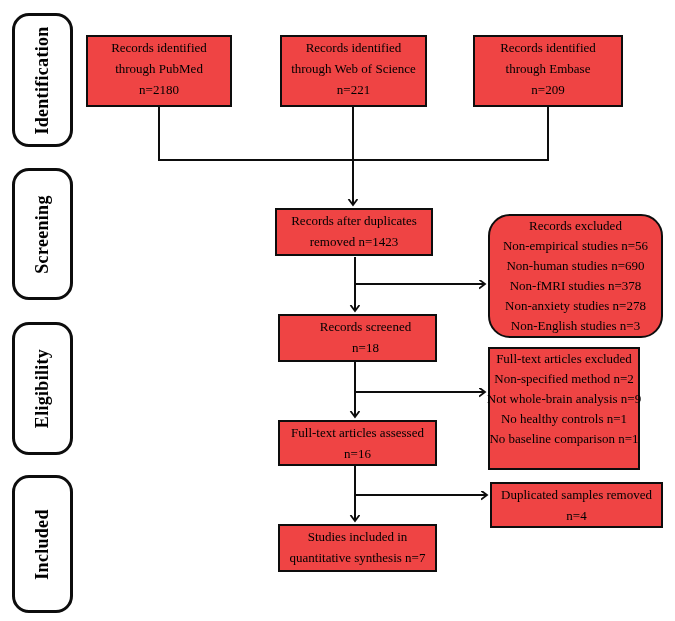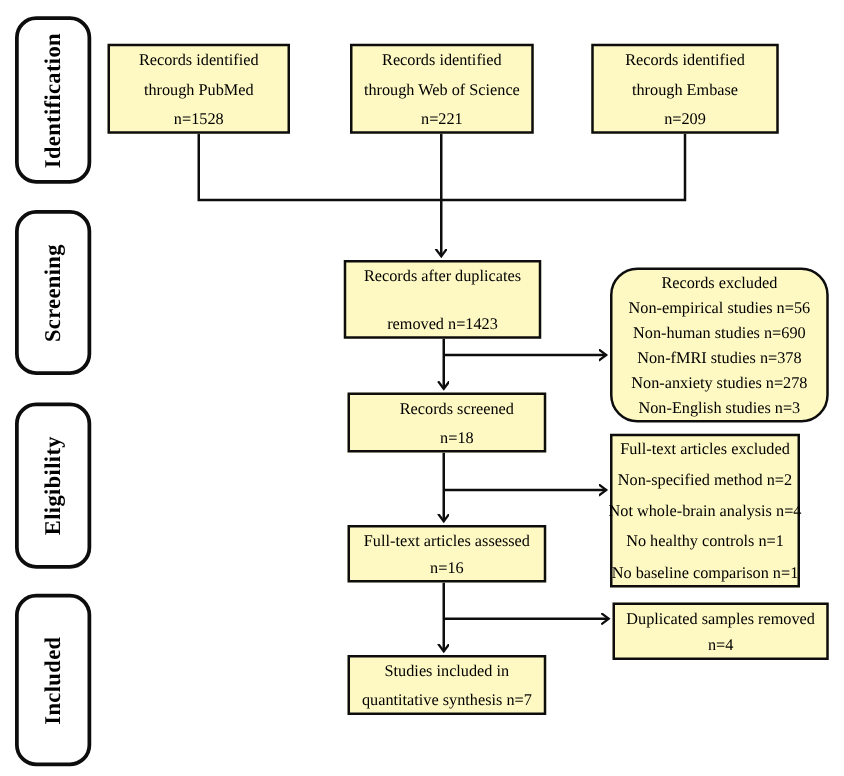--- a/index.html
+++ b/index.html
@@ -24,23 +24,23 @@
     transform:rotate(-90deg);
     white-space:nowrap;
     font-weight:bold;
     font-size:18px;
     letter-spacing:0.3px;
   }
   .fbox{
     position:absolute;
     box-sizing:border-box;
     border:2px solid #0d0d0d;
-    background:#fef9c3;
+    background:#ef4444;
     display:flex;flex-direction:column;
-    align-items:center;justify-content:space-between;
+    align-items:center;justify-content:flex-start;
     text-align:center;
     font-size:13px;
   }
   .fbox .ln{line-height:21px;white-space:nowrap;}
   .fbox.tight .ln{line-height:20px;}
 </style>
 </head>
 <body>
 
 <div class="canvas">
@@ -72,34 +72,34 @@
   <div class="stage" style="left:12px;top:322px;width:61px;height:133px;">
     <span>Eligibility</span>
   </div>
   <div class="stage" style="left:12px;top:475px;width:61px;height:138px;">
     <span>Included</span>
   </div>
 
   <div class="fbox" style="left:86px;top:35px;width:146px;height:72px;">
     <div class="ln">Records identified</div>
     <div class="ln">through PubMed</div>
-    <div class="ln">n=1528</div>
+    <div class="ln">n=2180</div>
   </div>
   <div class="fbox" style="left:280px;top:35px;width:147px;height:72px;">
     <div class="ln">Records identified</div>
     <div class="ln">through Web of Science</div>
     <div class="ln">n=221</div>
   </div>
   <div class="fbox" style="left:473px;top:35px;width:150px;height:72px;">
     <div class="ln">Records identified</div>
     <div class="ln">through Embase</div>
     <div class="ln">n=209</div>
   </div>
 
-  <div class="fbox" style="left:275px;top:208px;width:158px;height:63px;">
+  <div class="fbox" style="left:275px;top:208px;width:158px;height:48px;">
     <div class="ln">Records after duplicates</div>
     <div class="ln">removed n=1423</div>
   </div>
   <div class="fbox" style="left:278px;top:314px;width:159px;height:48px;padding-left:16px;">
     <div class="ln">Records screened</div>
     <div class="ln">n=18</div>
   </div>
   <div class="fbox" style="left:278px;top:420px;width:159px;height:46px;">
     <div class="ln">Full-text articles assessed</div>
     <div class="ln">n=16</div>
@@ -113,21 +113,21 @@
     <div class="ln">Records excluded</div>
     <div class="ln">Non-empirical studies n=56</div>
     <div class="ln">Non-human studies n=690</div>
     <div class="ln">Non-fMRI studies n=378</div>
     <div class="ln">Non-anxiety studies n=278</div>
     <div class="ln">Non-English studies n=3</div>
   </div>
   <div class="fbox tight" style="left:488px;top:347px;width:152px;height:123px;">
     <div class="ln">Full-text articles excluded</div>
     <div class="ln">Non-specified method n=2</div>
-    <div class="ln">Not whole-brain analysis n=4</div>
+    <div class="ln">Not whole-brain analysis n=9</div>
     <div class="ln">No healthy controls n=1</div>
     <div class="ln">No baseline comparison n=1</div>
   </div>
   <div class="fbox" style="left:490px;top:482px;width:173px;height:46px;">
     <div class="ln">Duplicated samples removed</div>
     <div class="ln">n=4</div>
   </div>
 
 </div>
 

